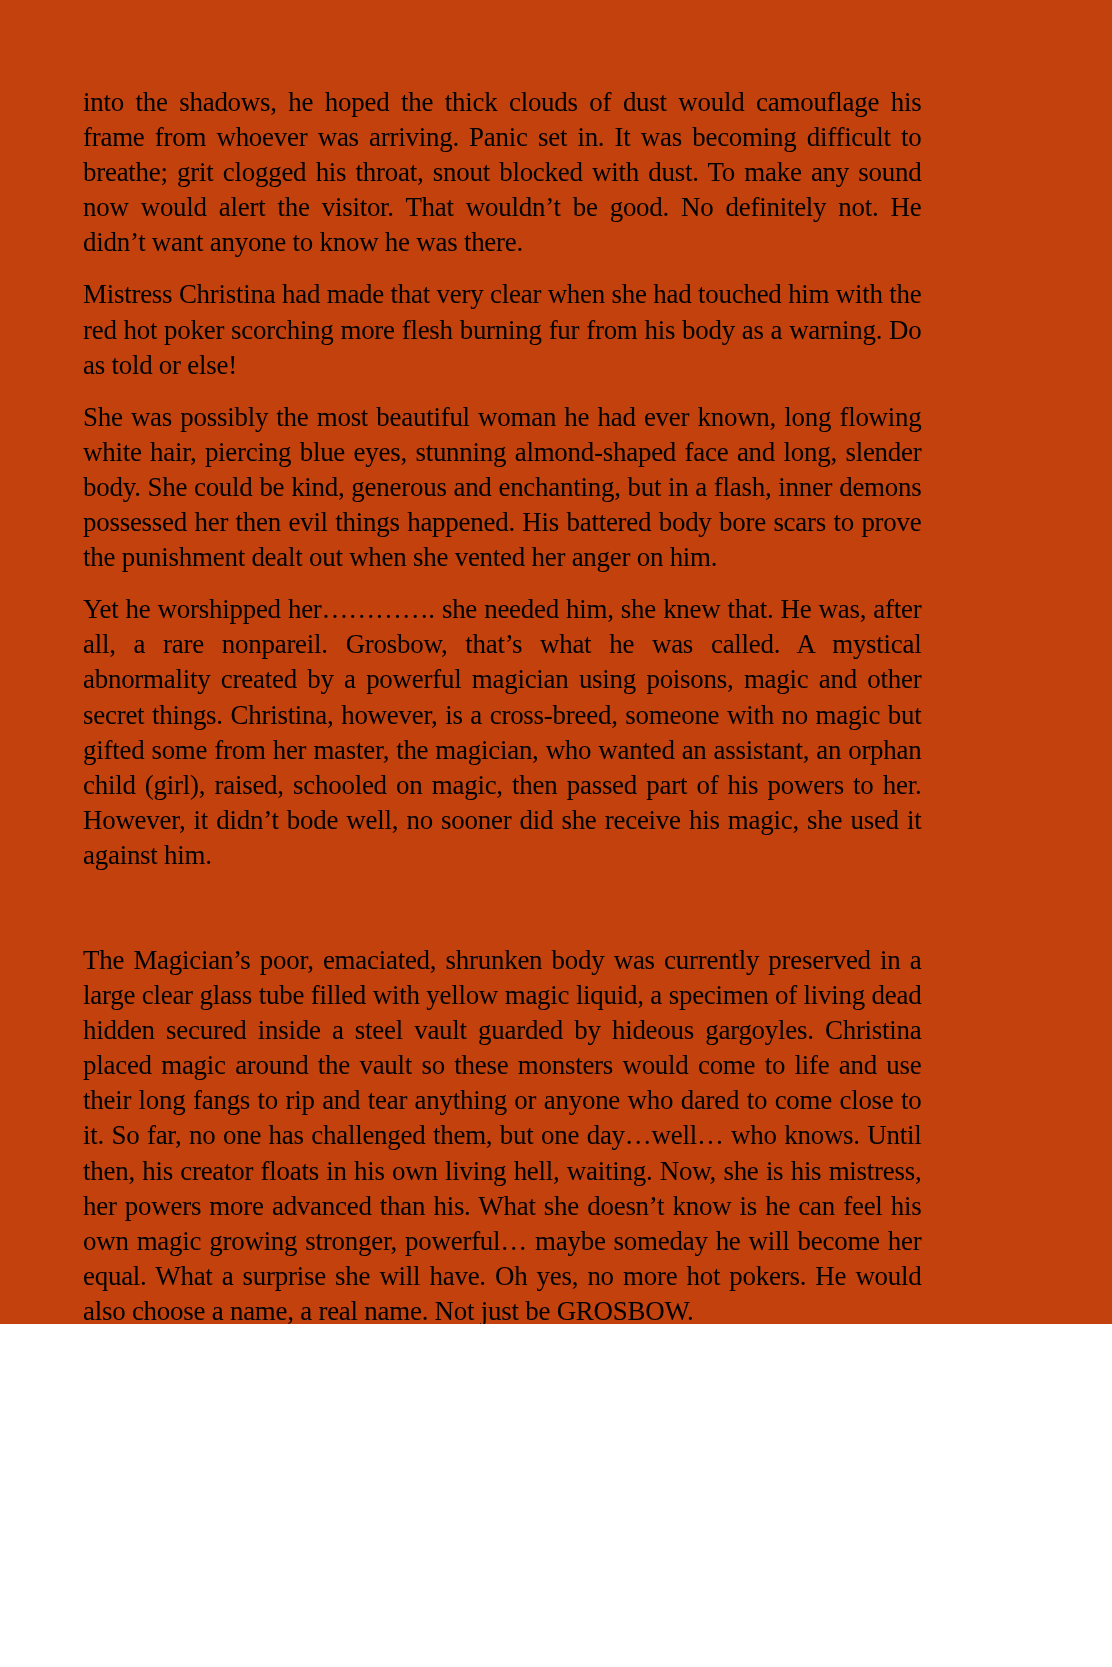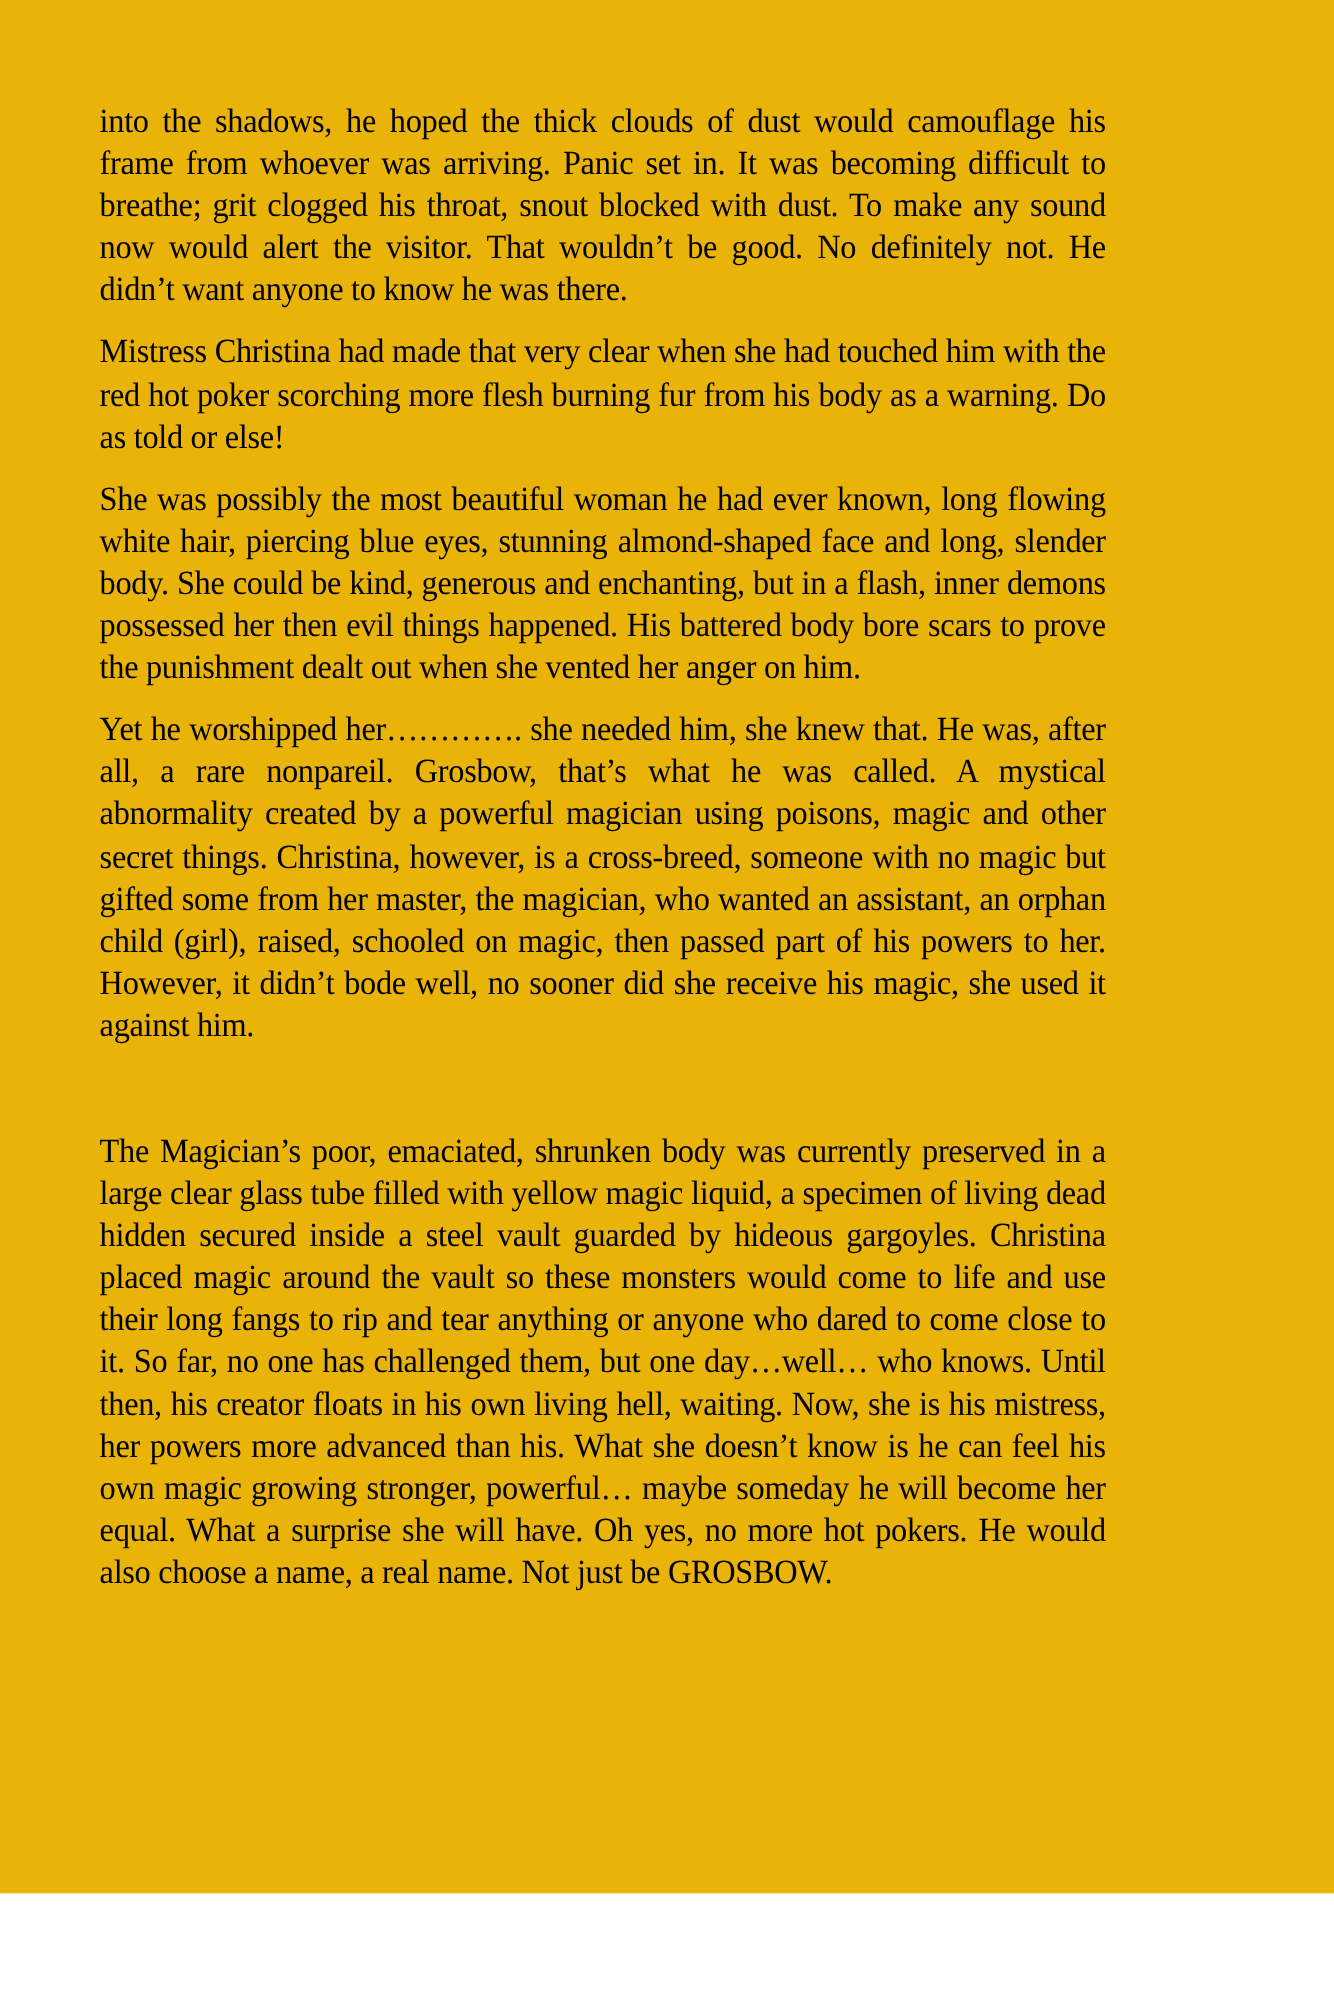--- a/index.html
+++ b/index.html
@@ -7,22 +7,22 @@
     margin: 0;
     padding: 0;
     background: #ffffff;
   }
   body {
     font-family: "Liberation Serif", "DejaVu Serif", serif;
   }
   .page {
     position: relative;
     width: 1112px;
-    height: 1578px;
-    background: #eab308;
+    height: 1324px;
+    background: #c2410c;
     overflow: hidden;
     box-sizing: border-box;
   }
   .text-column {
     position: absolute;
     left: 83px;
     top: 84px;
     width: 878px;
   }
   .para {

